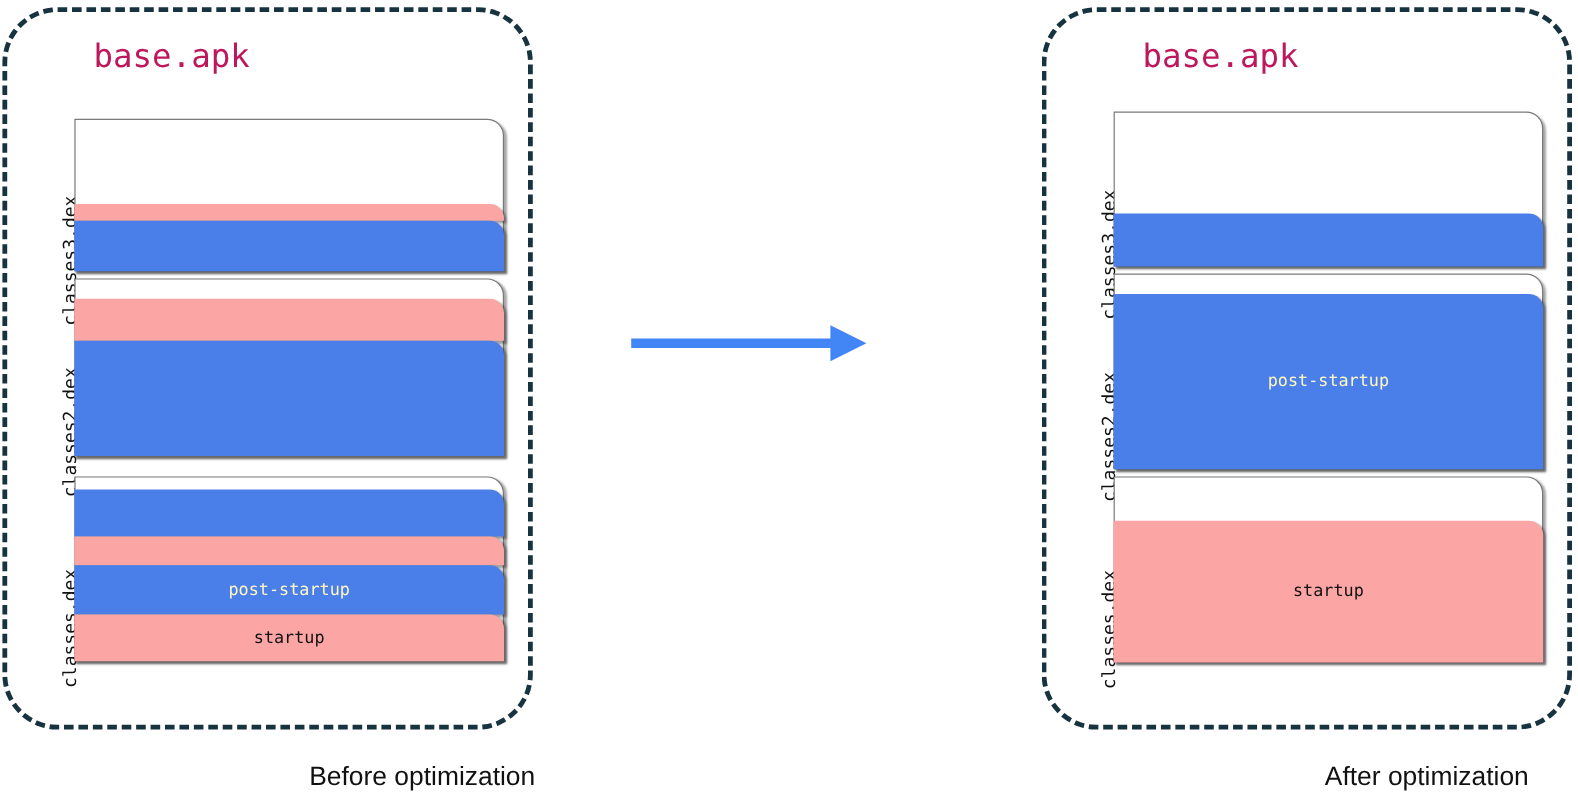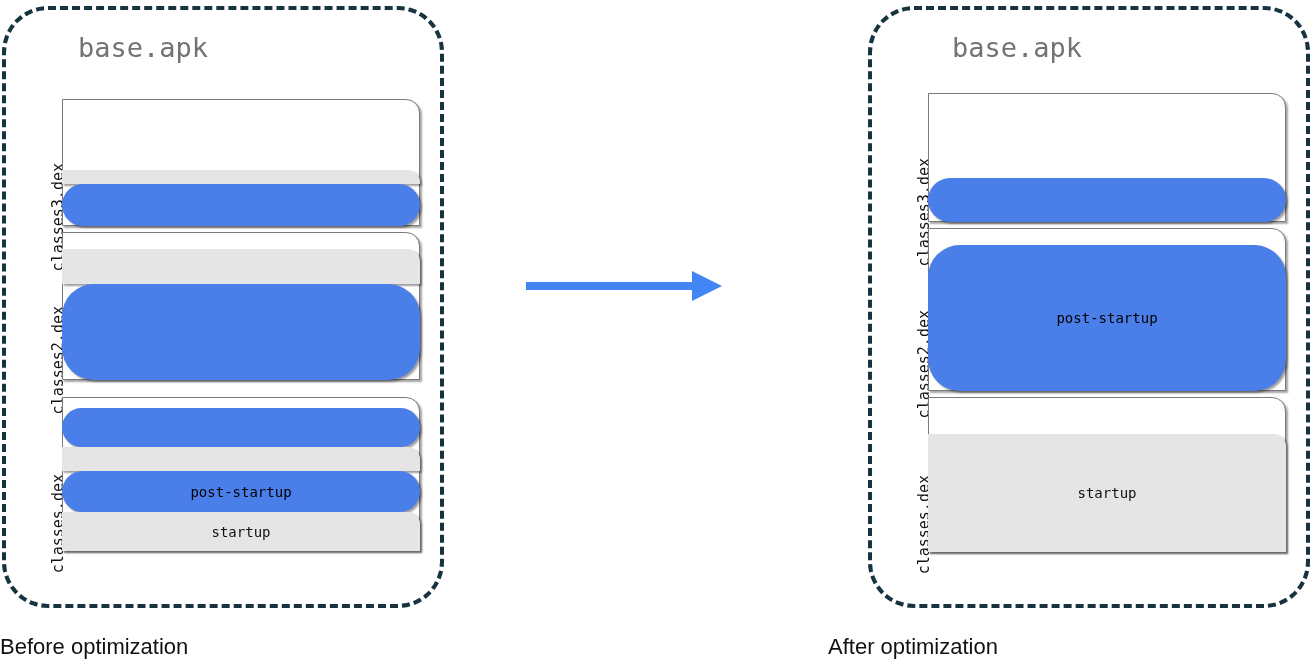--- a/index.html
+++ b/index.html
@@ -26,21 +26,21 @@
   #panel-after  { left: 868px; top: 6px; width: 442px; height: 602px; }
 
   .apk-title {
     position: absolute;
     top: 22px;
     left: 0; right: 16px;
     text-align: center;
     font-family: "DejaVu Sans Mono", "Liberation Mono", monospace;
     font-size: 27px;
     letter-spacing: 0px;
-    color: #737373;
+    color: #be185d;
     white-space: nowrap;
   }
   #panel-before .apk-title { text-align: left; padding-left: 72px; }
   #panel-after  .apk-title { text-align: left; padding-left: 80px; }
 
   
   .dex-block {
     position: absolute;
   }
   .dex-label {
@@ -73,38 +73,38 @@
     position: relative;
     width: 100%;
     display: flex;
     align-items: center;
     justify-content: center;
     font-family: "DejaVu Sans Mono", "Liberation Mono", monospace;
     font-size: 14px;
     box-shadow: 2px 2px 2px rgba(0,0,0,0.38);
     border-top-right-radius: 12px;
   }
-  .band.blue  { background: #4a7ee8; color: #000000; border-radius: 32px; }
-  .band.green { background: #e5e5e5; color: #111111; }
+  .band.blue  { background: #4a7ee8; color: #fef9c3; }
+  .band.green { background: #fca5a5; color: #111111; }
   .band-label { pointer-events: none; }
 
   
   #transform-arrow {
     position: absolute;
     left: 524px; top: 268px;
     width: 200px; height: 36px;
   }
 
   
   .caption {
     position: absolute;
     top: 634px;
     font-size: 22px;
     color: #111111;
-    text-align: left;
+    text-align: right;
     white-space: nowrap;
   }
   #caption-before { left: 0px;   width: 446px; }
   #caption-after  { left: 828px; width: 446px; }
 </style>
 </head>
 <body>
 
 <div class="apk-panel" id="panel-before">
   <div class="apk-title">base.apk</div>

